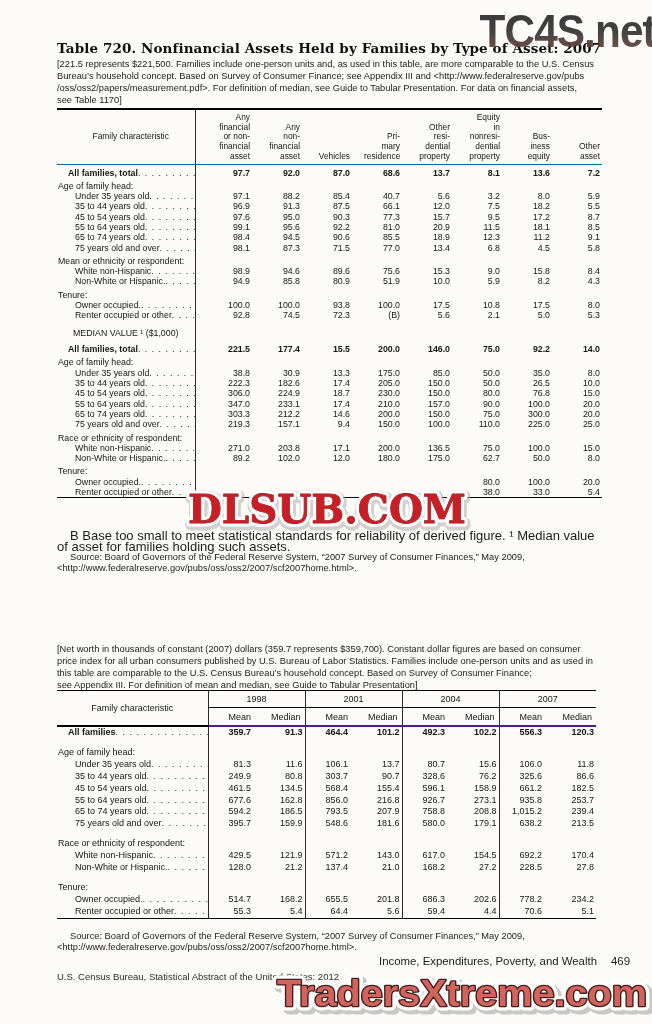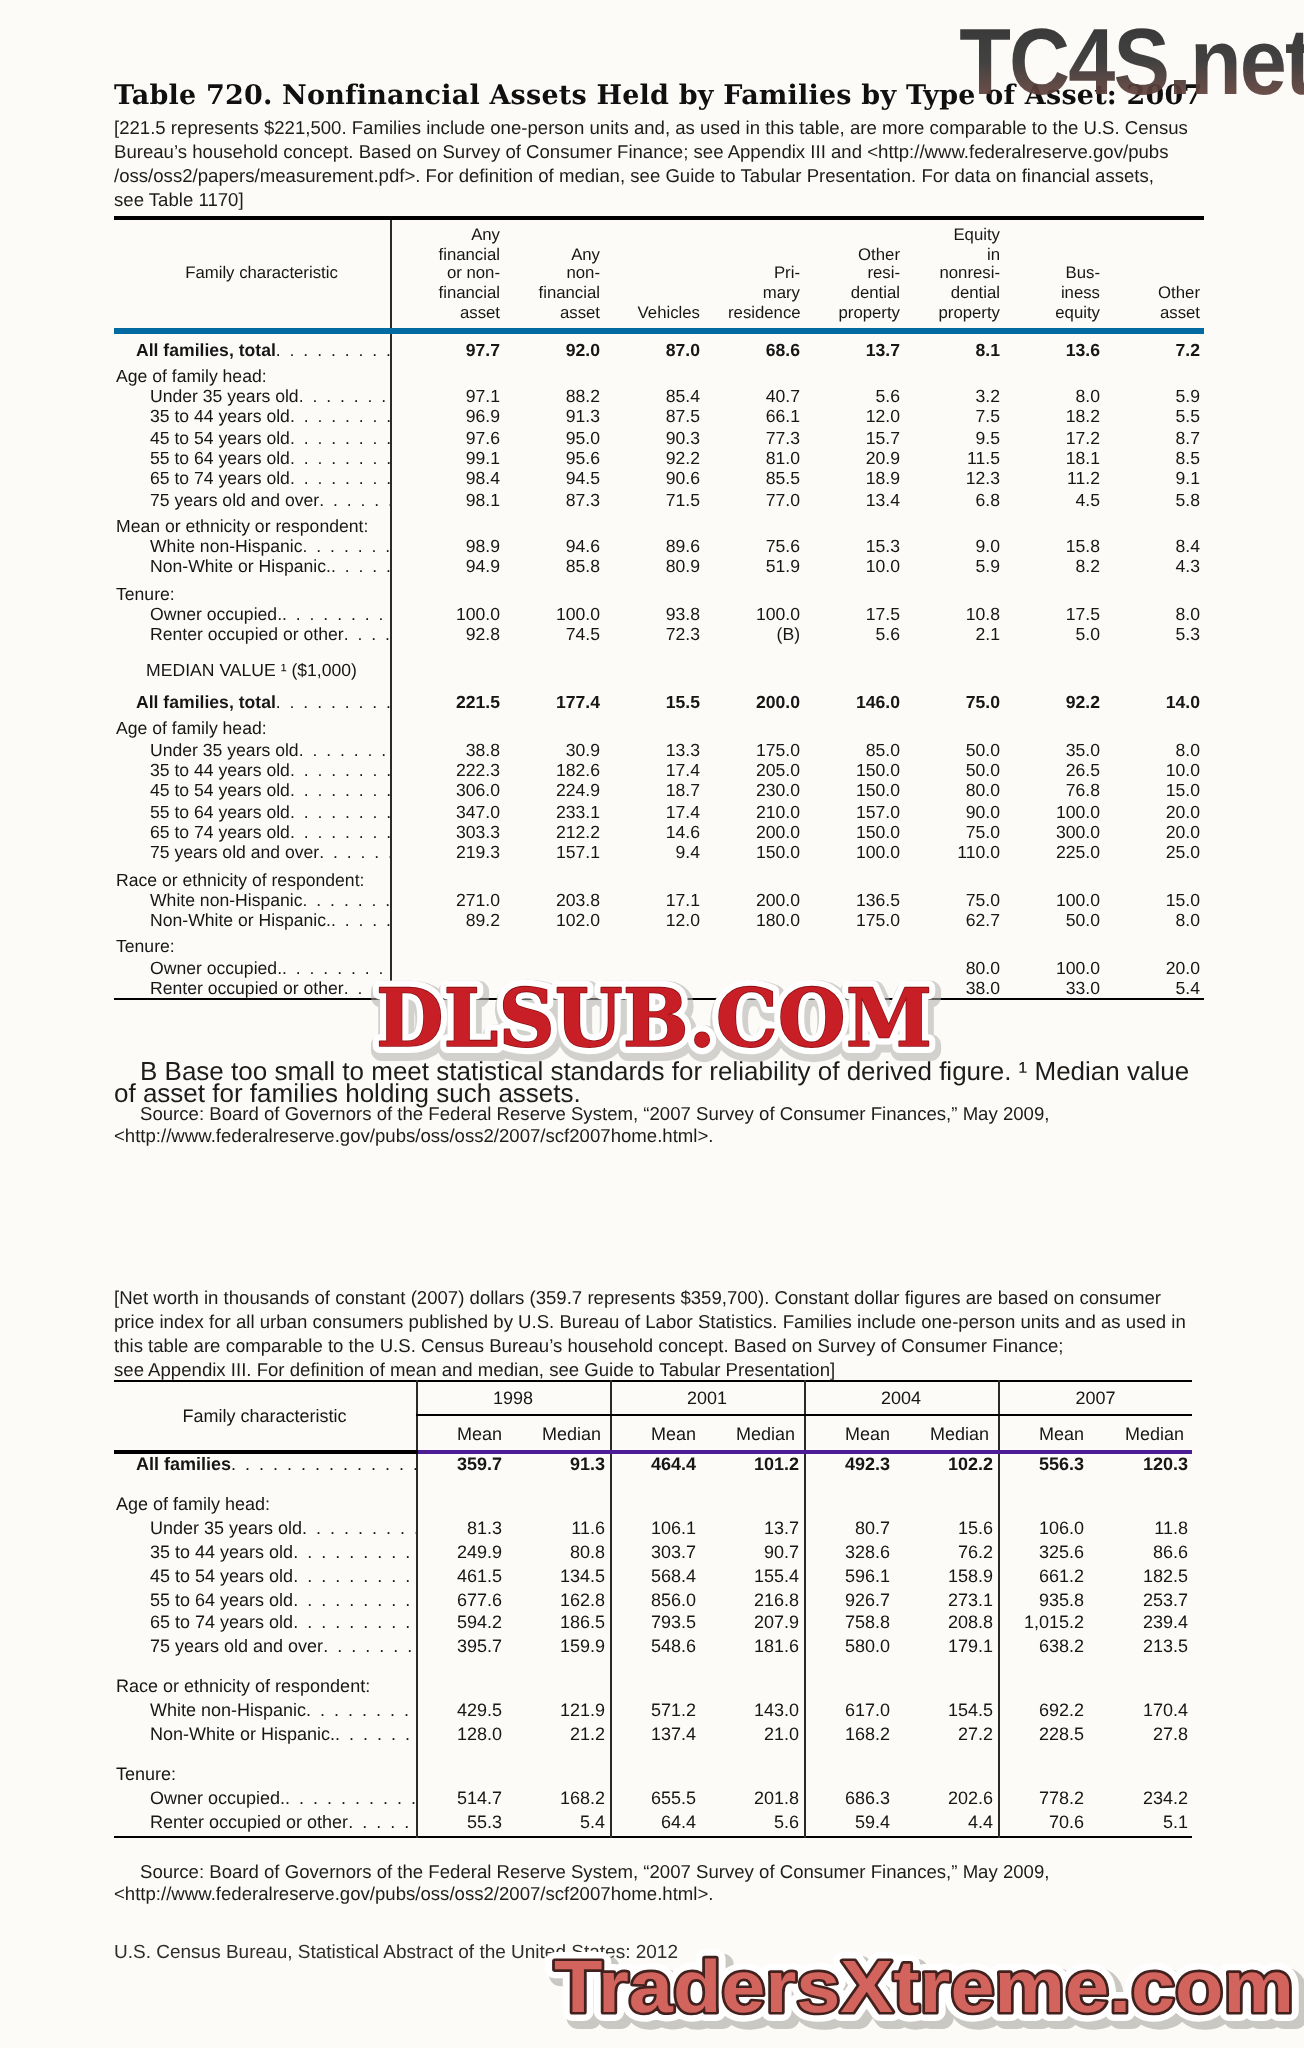--- a/index.html
+++ b/index.html
@@ -11,21 +11,21 @@
   .note{font-size:9.3px;line-height:11.9px;white-space:pre-line;color:#1c1c1c;}
   .fnote{font-size:13px;line-height:11.3px;text-indent:13px;color:#1c1c1c;}
   .src{font-size:9.3px;line-height:11.3px;white-space:pre-line;text-indent:13px;color:#1c1c1c;}
 
   
   table.tbl{border-collapse:collapse;table-layout:fixed;}
   .tbl th,.tbl td{padding:0;margin:0;overflow:hidden;}
   
   .t720{width:545px;border-top:2px solid #000;border-bottom:1.5px solid #000;font-size:8.8px;}
   .t720 thead th{font-weight:normal;font-size:8.4px;line-height:9.7px;vertical-align:bottom;
-                 text-align:right;white-space:pre-line;border-bottom:3px solid #0369a1;
+                 text-align:right;white-space:pre-line;border-bottom:1px solid #0369a1;
                  padding:3px 2px 2px 12px;margin-left:31px;}
   .t720 thead th.stub{vertical-align:middle;text-align:center;border-right:1px solid #2a2a2a;}
   .t720 td{line-height:10.3px;vertical-align:bottom;}
   .t720 td.stub{border-right:1px solid #2a2a2a;}
   .t720 td.val{text-align:right;padding-right:2px;white-space:nowrap;}
   
   .t721{width:539px;border-top:1px solid #000;border-bottom:1.5px solid #000;font-size:9px;}
   .t721 thead th{font-weight:normal;font-size:9px;}
   .t721 th.stub{vertical-align:middle;text-align:center;border-bottom:2px solid #000;}
   .t721 th.year{text-align:center;border-bottom:1px solid #000;height:16px;}
@@ -798,20 +798,23 @@
             <td class="val med">4.4</td>
             <td class="val gl mean">70.6</td>
             <td class="val med">5.1</td>
           </tr>
         </tbody>
       </table>
     </div>
   <div class="abs src" style="top:931px;left:57px;width:549px;">Source: Board of Governors of the Federal Reserve System, “2007 Survey of Consumer Finances,” May 2009,
 &lt;http://www.federalreserve.gov/pubs/oss/oss2/2007/scf2007home.html&gt;.</div>
 
+  <div class="abs footer-right" style="top:955px;left:57px;width:573px;">
+    <span>Income, Expenditures, Poverty, and Wealth</span><span class="pg">469</span>
+  </div>
   <div class="abs footer-left" style="top:971px;left:57px;">U.S. Census Bureau, Statistical Abstract of the United States: 2012</div>
 
   <div class="abs wm-top">TC4S.net</div>
 
   <svg class="abs wm-svg" style="left:178px;top:484px;" width="298" height="52" viewBox="0 0 298 52">
     <text x="150" y="41" text-anchor="middle" textLength="278" lengthAdjust="spacingAndGlyphs" font-family="DejaVu Serif, serif" font-weight="bold" font-size="40" fill="none" stroke="#b3b0ab" stroke-width="11" stroke-linejoin="round" opacity="0.55" paint-order="stroke">DLSUB.COM</text>
     <text x="149" y="39" text-anchor="middle" textLength="278" lengthAdjust="spacingAndGlyphs" font-family="DejaVu Serif, serif" font-weight="bold" font-size="40" fill="none" stroke="#ffffff" stroke-width="7" stroke-linejoin="round" paint-order="stroke">DLSUB.COM</text>
     <text x="149" y="39" text-anchor="middle" textLength="278" lengthAdjust="spacingAndGlyphs" font-family="DejaVu Serif, serif" font-weight="bold" font-size="40" fill="#c81e25" stroke="#8c1116" stroke-width="0.8" stroke-linejoin="round" paint-order="stroke">DLSUB.COM</text>
   </svg>
 

